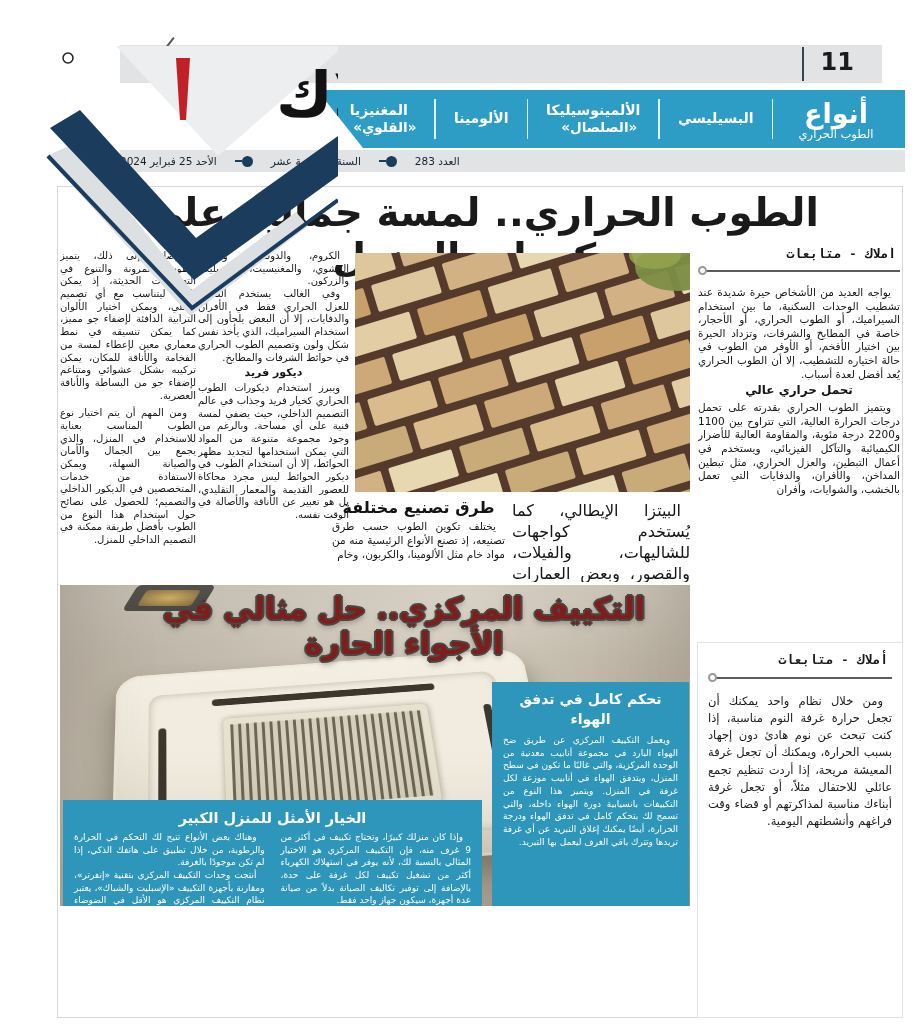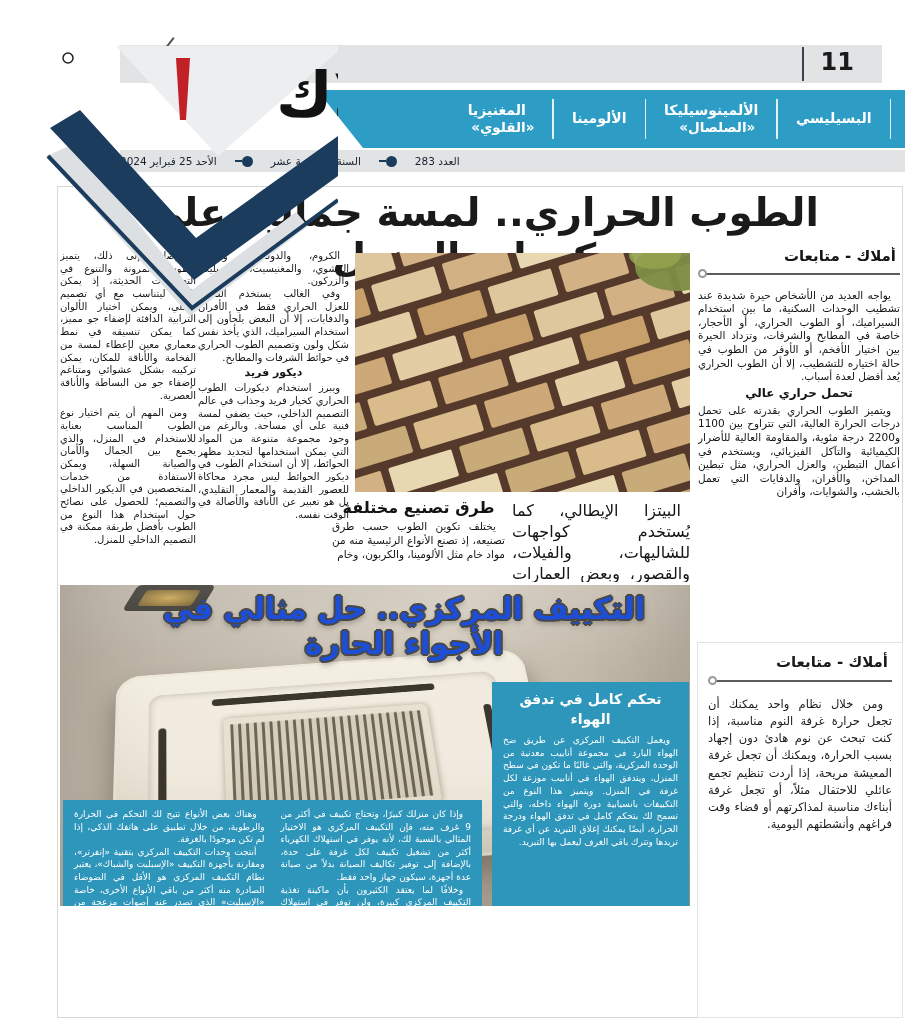--- a/index.html
+++ b/index.html
@@ -47,21 +47,21 @@
   .logo-svg{left:8px;top:28px;width:330px;height:290px;z-index:6;}
 
   
   .content-frame{left:57px;top:186px;width:846px;height:832px;border:1px solid #d5d7d9;}
 
   
   .headline1{left:60px;top:190px;width:843px;text-align:center;direction:rtl;
              font-size:39px;font-weight:bold;letter-spacing:-.5px;}
 
   .kicker{direction:rtl;margin-bottom:14px;}
-  .kicker-label{font-size:15px;font-weight:bold;display:block;margin-bottom:6px;padding-right:4px;}
+  .kicker-label{font-size:13px;font-weight:bold;display:block;margin-bottom:6px;padding-right:4px;font-family:Liberation Mono, monospace;}
   .kicker-rule{position:relative;height:2px;background:#5a5c5e;margin-left:8px;}
   .kicker-rule .ring{position:absolute;left:-8px;top:-4px;width:9px;height:9px;border-radius:50%;
                      background:#fff;border:2px solid #97999b;}
 
   .bodycol{direction:rtl;text-align:justify;color:#141414;overflow:hidden;}
   .bodycol p{text-indent:9px;}
   .bodycol h3{font-size:12px;font-weight:bold;text-align:center;margin:2px 0;}
 
   .colA{left:698px;top:247px;width:202px;height:334px;font-size:10.5px;line-height:1.3;letter-spacing:-.2px;}
   .colB{left:198px;top:250px;width:151px;height:332px;font-size:10px;line-height:1.27;letter-spacing:-.2px;}
@@ -93,21 +93,21 @@
   .ac-grille{position:absolute;left:50%;top:50%;width:58%;height:62%;transform:translate(-50%,-50%);
              background:repeating-linear-gradient(90deg,#6e6654 0 3px,#d6cfbd 3px 8px);
              border:7px solid #e7e1d1;border-radius:6px;box-shadow:0 0 6px rgba(80,70,50,.4);}
   .vent{position:absolute;background:#3c372d;border-radius:4px;}
   .vent.top{left:18%;top:10px;width:64%;height:8px;}
   .vent.bottom{left:18%;bottom:10px;width:64%;height:8px;}
   .vent.left{left:10px;top:22%;width:8px;height:56%;}
   .vent.right{right:10px;top:22%;width:8px;height:56%;}
 
   .headline2{left:130px;top:592px;width:548px;text-align:center;direction:rtl;
-             font-size:30px;font-weight:bold;color:#1d4ed8;line-height:1.15;z-index:3;
+             font-size:30px;font-weight:bold;color:#7f1d1d;line-height:1.15;z-index:3;
              text-shadow:-2px 0 #4a4844,2px 0 #4a4844,0 -2px #4a4844,0 2px #4a4844,
                          -1px -1px #4a4844,1px 1px #4a4844,-1px 1px #4a4844,1px -1px #4a4844,
                          0 3px 6px rgba(0,0,0,.4);}
 
   .bluebox{position:absolute;background:var(--box-blue);color:#fff;direction:rtl;
            text-align:justify;padding:8px 11px;overflow:hidden;z-index:3;}
   .bluebox .title{display:block;text-align:center;font-weight:bold;margin-bottom:4px;}
   .bluebox p{text-indent:8px;}
   .box-flow{left:432px;top:97px;width:197px;height:288px;font-size:9px;line-height:1.42;}
   .box-flow .title{font-size:14px;}
@@ -138,20 +138,24 @@
     </span>
   <span class="date-item">السنة السادسة عشر</span>
   <span class="sep-icon">
       <span class="dot"></span>
       <span class="dash"></span>
     </span>
   <span class="date-item">العدد 283</span>
 </div>
 
 <div class="abs banner">
+  <div class="banner-title">
+    <span class="big">أنواع</span>
+    <span class="small">الطوب الحراري</span>
+  </div>
   <span class="vdiv"></span>
   <div class="tab">
     <span>البسيليسي</span>
     <span class="l2"></span>
   </div>
   <span class="vdiv"></span>
   <div class="tab">
     <span>الألمينوسيليكا</span>
     <span class="l2">«الصلصال»</span>
   </div>
@@ -335,20 +339,21 @@
       <div class="ac-grille"></div>
     </div>
   </div>
 
   <div class="bluebox box-flow">
     <span class="title">تحكم كامل في تدفق الهواء</span>
     <p>ويعمل التكييف المركزي عن طريق ضخ الهواء البارد في مجموعة أنابيب معدنية من الوحدة المركزية، والتي غالبًا ما تكون في سطح المنزل، ويتدفق الهواء في أنابيب موزعة لكل غرفة في المنزل. ويتميز هذا النوع من التكييفات بانسيابية دورة الهواء داخله، والتي تسمح لك بتحكم كامل في تدفق الهواء ودرجة الحرارة، أيضًا يمكنك إغلاق التبريد عن أي غرفة تريدها وتترك باقي الغرف ليعمل بها التبريد.</p>
   </div>
 
   <div class="bluebox box-choice">
+    <span class="title">الخيار الأمثل للمنزل الكبير</span>
     <div class="cols">
       <p>وإذا كان منزلك كبيرًا، وتحتاج تكييف في أكثر من 9 غرف منه، فإن التكييف المركزي هو الاختيار المثالي بالنسبة لك، لأنه يوفر في استهلاك الكهرباء أكثر من تشغيل تكييف لكل غرفة على حدة، بالإضافة إلى توفير تكاليف الصيانة بدلاً من صيانة عدة أجهزة، سيكون جهاز واحد فقط.</p>
       <p>وخلافًا لما يعتقد الكثيرون بأن ماكينة تغذية التكييف المركزي كبيرة، ولن توفر في استهلاك الطاقة، اختلف الأمر عن الماضي، فأغلب الشركات المصنعة</p>
       <p>وهناك بعض الأنواع تتيح لك التحكم في الحرارة والرطوبة، من خلال تطبيق على هاتفك الذكي، إذا لم تكن موجودًا بالغرفة.</p>
       <p>أنتجت وحدات التكييف المركزي بتقنية «إنفرتر»، ومقارنة بأجهزة التكييف «الإسبليت والشباك»، يعتبر نظام التكييف المركزي هو الأقل في الضوضاء الصادرة منه أكثر من باقي الأنواع الأخرى، خاصة «الإسبليت» الذي تصدر عنه أصوات مزعجة من الوحدة الداخلية.</p>
     </div>
   </div>
 </div>
 
 <h2 class="abs headline2">التكييف المركزي.. حل مثالي في الأجواء الحارة</h2>

